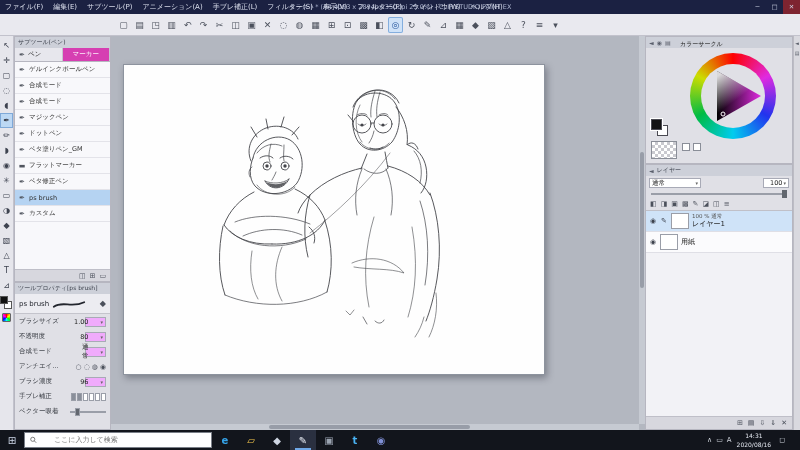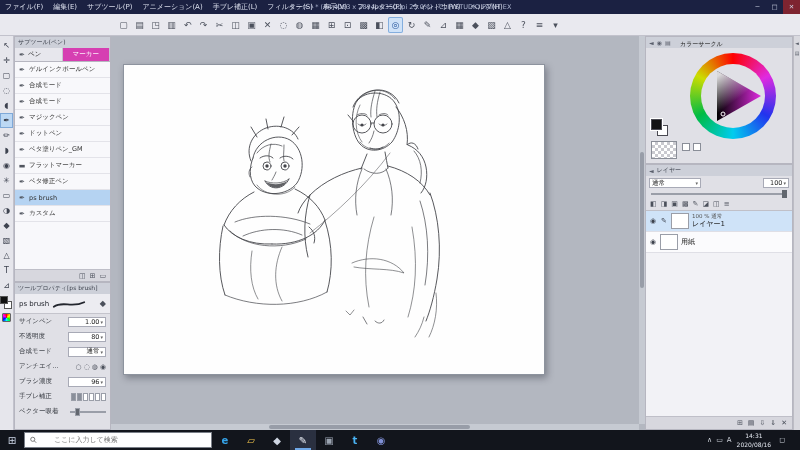--- a/index.html
+++ b/index.html
@@ -49,21 +49,21 @@
 .st-footer{position:absolute;bottom:0;left:0;right:0;height:12px;display:flex;align-items:center;justify-content:flex-end;gap:4px;padding:0 4px;background:#d7d7de;border-top:1px solid #bfbfc8}
 .st-footer span{font-size:7px;color:#4c515c}
 
 
 .toolprop{left:14px;top:282px;width:97px;height:148px}
 .tp-preset{height:20px;display:flex;align-items:center;gap:3px;padding:0 4px;border-bottom:1px solid #c4c4cc;background:#ececf1}
 .tp-preset-name{font-size:7px;color:#23262e}
 .tp-brush-ico{margin-left:auto;font-size:8px;color:#4c515c}
 .tp-row{height:15px;display:flex;align-items:center;padding:0 4px;gap:2px}
 .tp-label{width:46px;font-size:6.5px;color:#34383f;white-space:nowrap;overflow:hidden;text-overflow:ellipsis}
-.tp-value{margin-left:auto;width:38px;height:10px;background:#ffffff;border:1px solid #a8aab6;display:flex;align-items:center;justify-content:flex-end;gap:1px;padding:0 2px;font-size:6.5px;color:#222}
+.tp-value{margin-left:auto;width:21px;height:10px;background:#f0abfc;border:1px solid #a8aab6;display:flex;align-items:center;justify-content:flex-end;gap:12px;padding:0 2px;font-size:6.5px;color:#222}
 .dd-arrow{font-size:5px;color:#666}
 .tp-icons{margin-left:auto;display:flex;gap:2px;font-size:7px;color:#4c515c}
 .tp-segs{margin-left:auto;display:flex;gap:1px}
 .seg{width:5px;height:8px;border:1px solid #9a9ea8;background:#fff}
 .seg.on{background:#8a8f9a}
 .tp-slider{margin-left:auto;position:relative;width:36px;height:8px}
 .tp-slider .track{position:absolute;left:0;right:0;top:3px;height:2px;background:#9a9ea8}
 .tp-slider .thumb{position:absolute;left:5px;top:0;width:5px;height:8px;background:#62676f}
 
 
@@ -291,21 +291,21 @@
     <span class="ph-title">ツールプロパティ[ps brush]</span>
   </div>
   <div class="tp-preset">
     <span class="tp-preset-name">ps brush</span>
     <svg width="34" height="12" viewBox="0 0 38 12">
         <path d="M2,9 C12,2 22,11 36,4" fill="none" stroke="#23262e" stroke-width="2" stroke-linecap="round"></path>
       </svg>
     <span class="tp-brush-ico">◆</span>
   </div>
   <div class="tp-row">
-    <span class="tp-label">サインペン</span>
+    <span class="tp-label">ブラシサイズ</span>
     <div class="tp-value">
       <span>1.00</span>
         <span class="dd-arrow">▾</span>
     </div>
   </div>
   <div class="tp-row">
     <span class="tp-label">不透明度</span>
     <div class="tp-value">
       <span>80</span>
         <span class="dd-arrow">▾</span>

